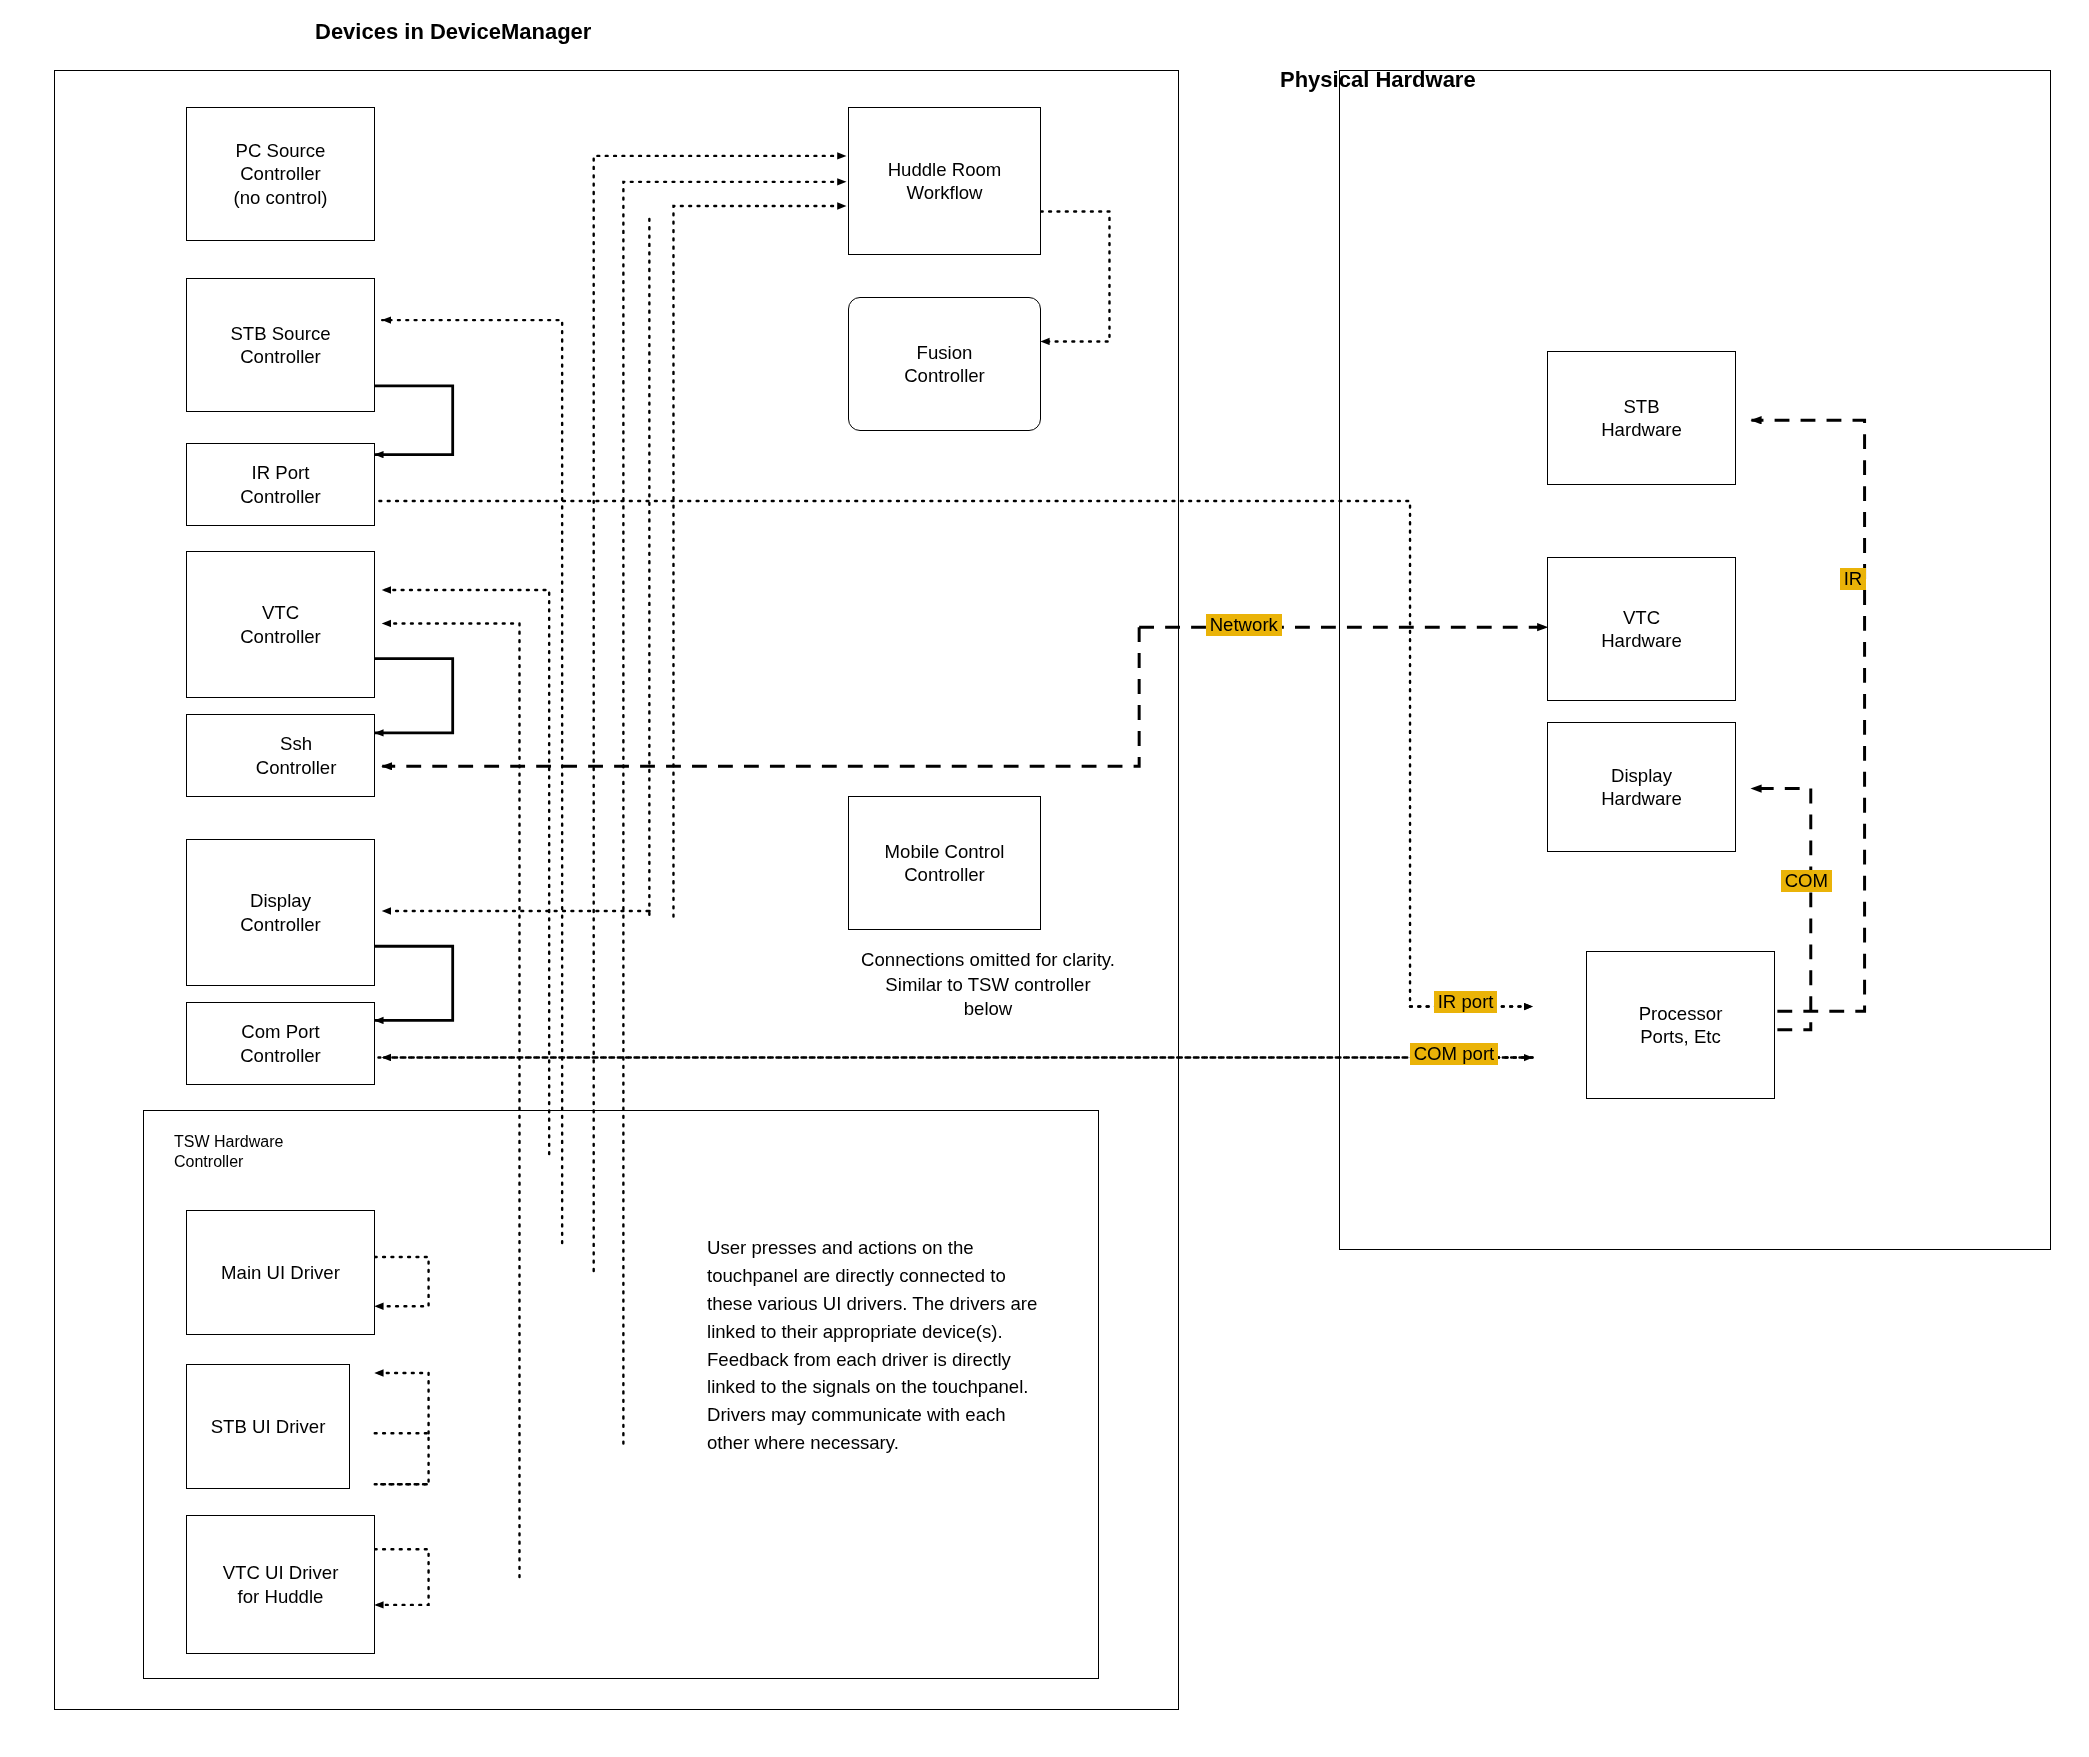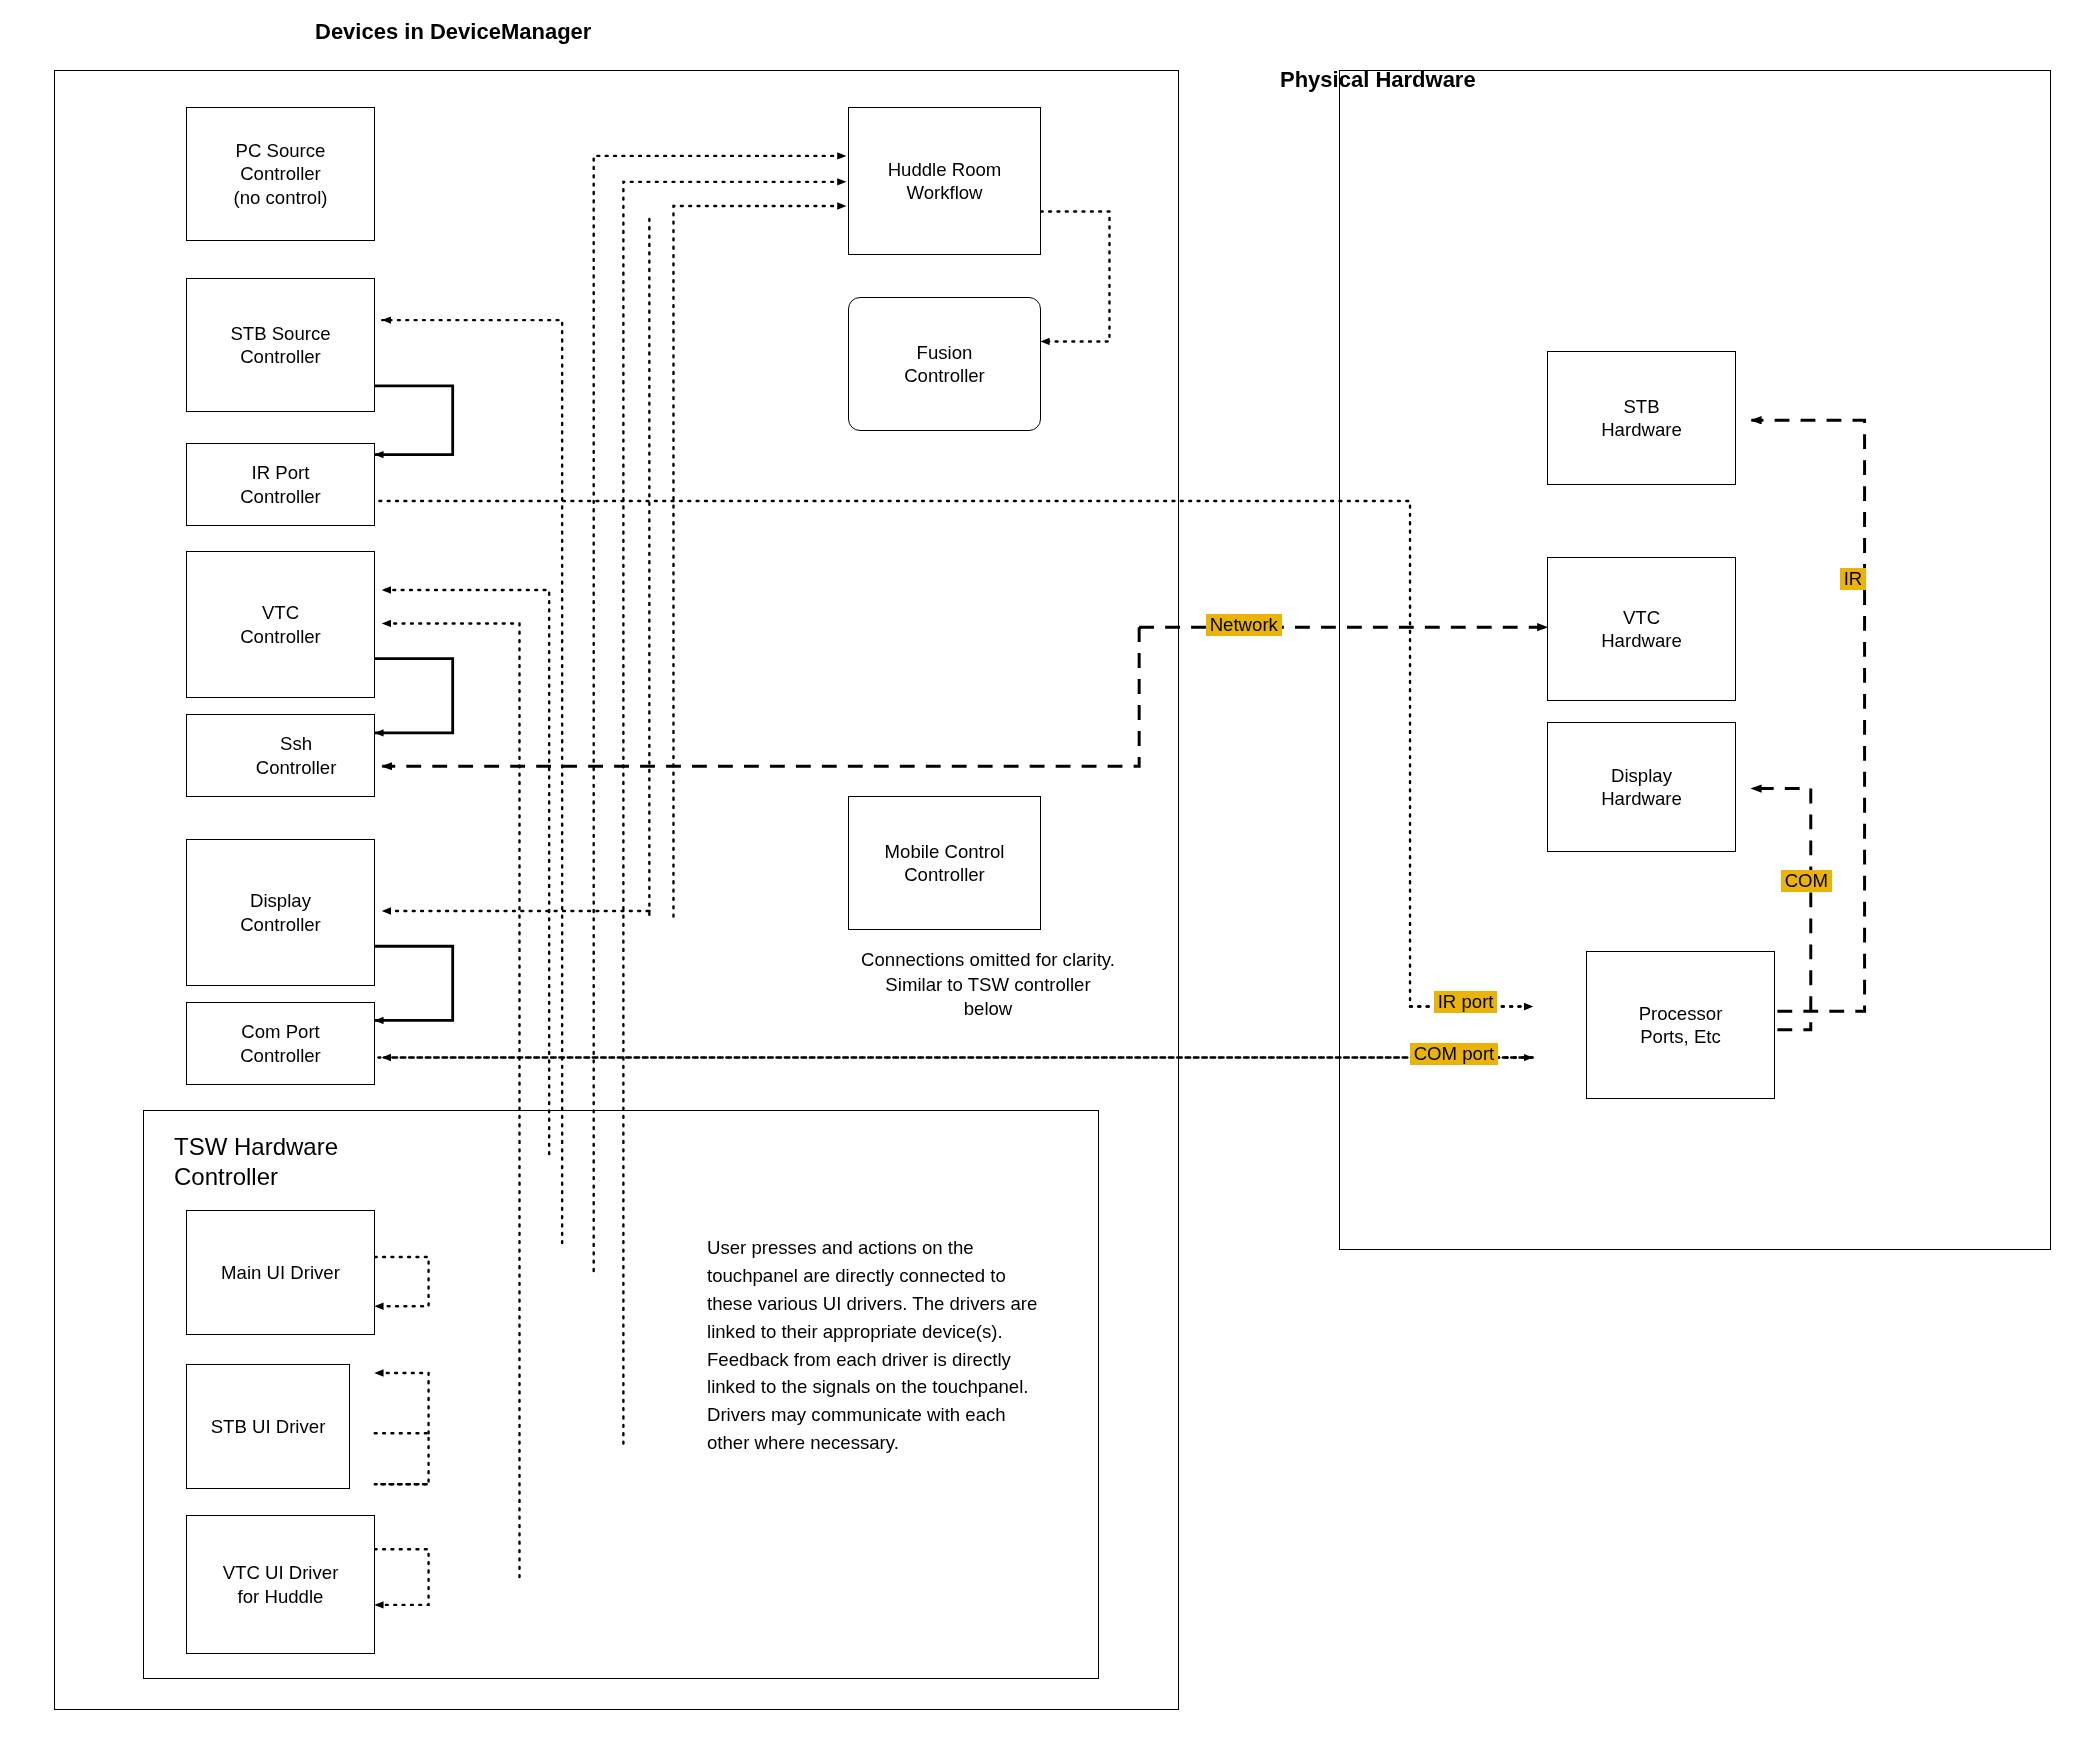--- a/index.html
+++ b/index.html
@@ -56,21 +56,21 @@
   .edge-label {
     position: absolute;
     font-size: 18.6px;
     background: #eab308;
     padding: 0 3.7px;
     white-space: nowrap;
     text-align: center;
   }
   .group-label {
     position: absolute;
-    font-size: 24px;
+    font-size: 16px;
     line-height: 1.25;
     text-align: left;
     white-space: pre-line;
   }
   svg.wires {
     position: absolute;
     left: 0;
     top: 0;
     width: 2090px;
     height: 1758px;

